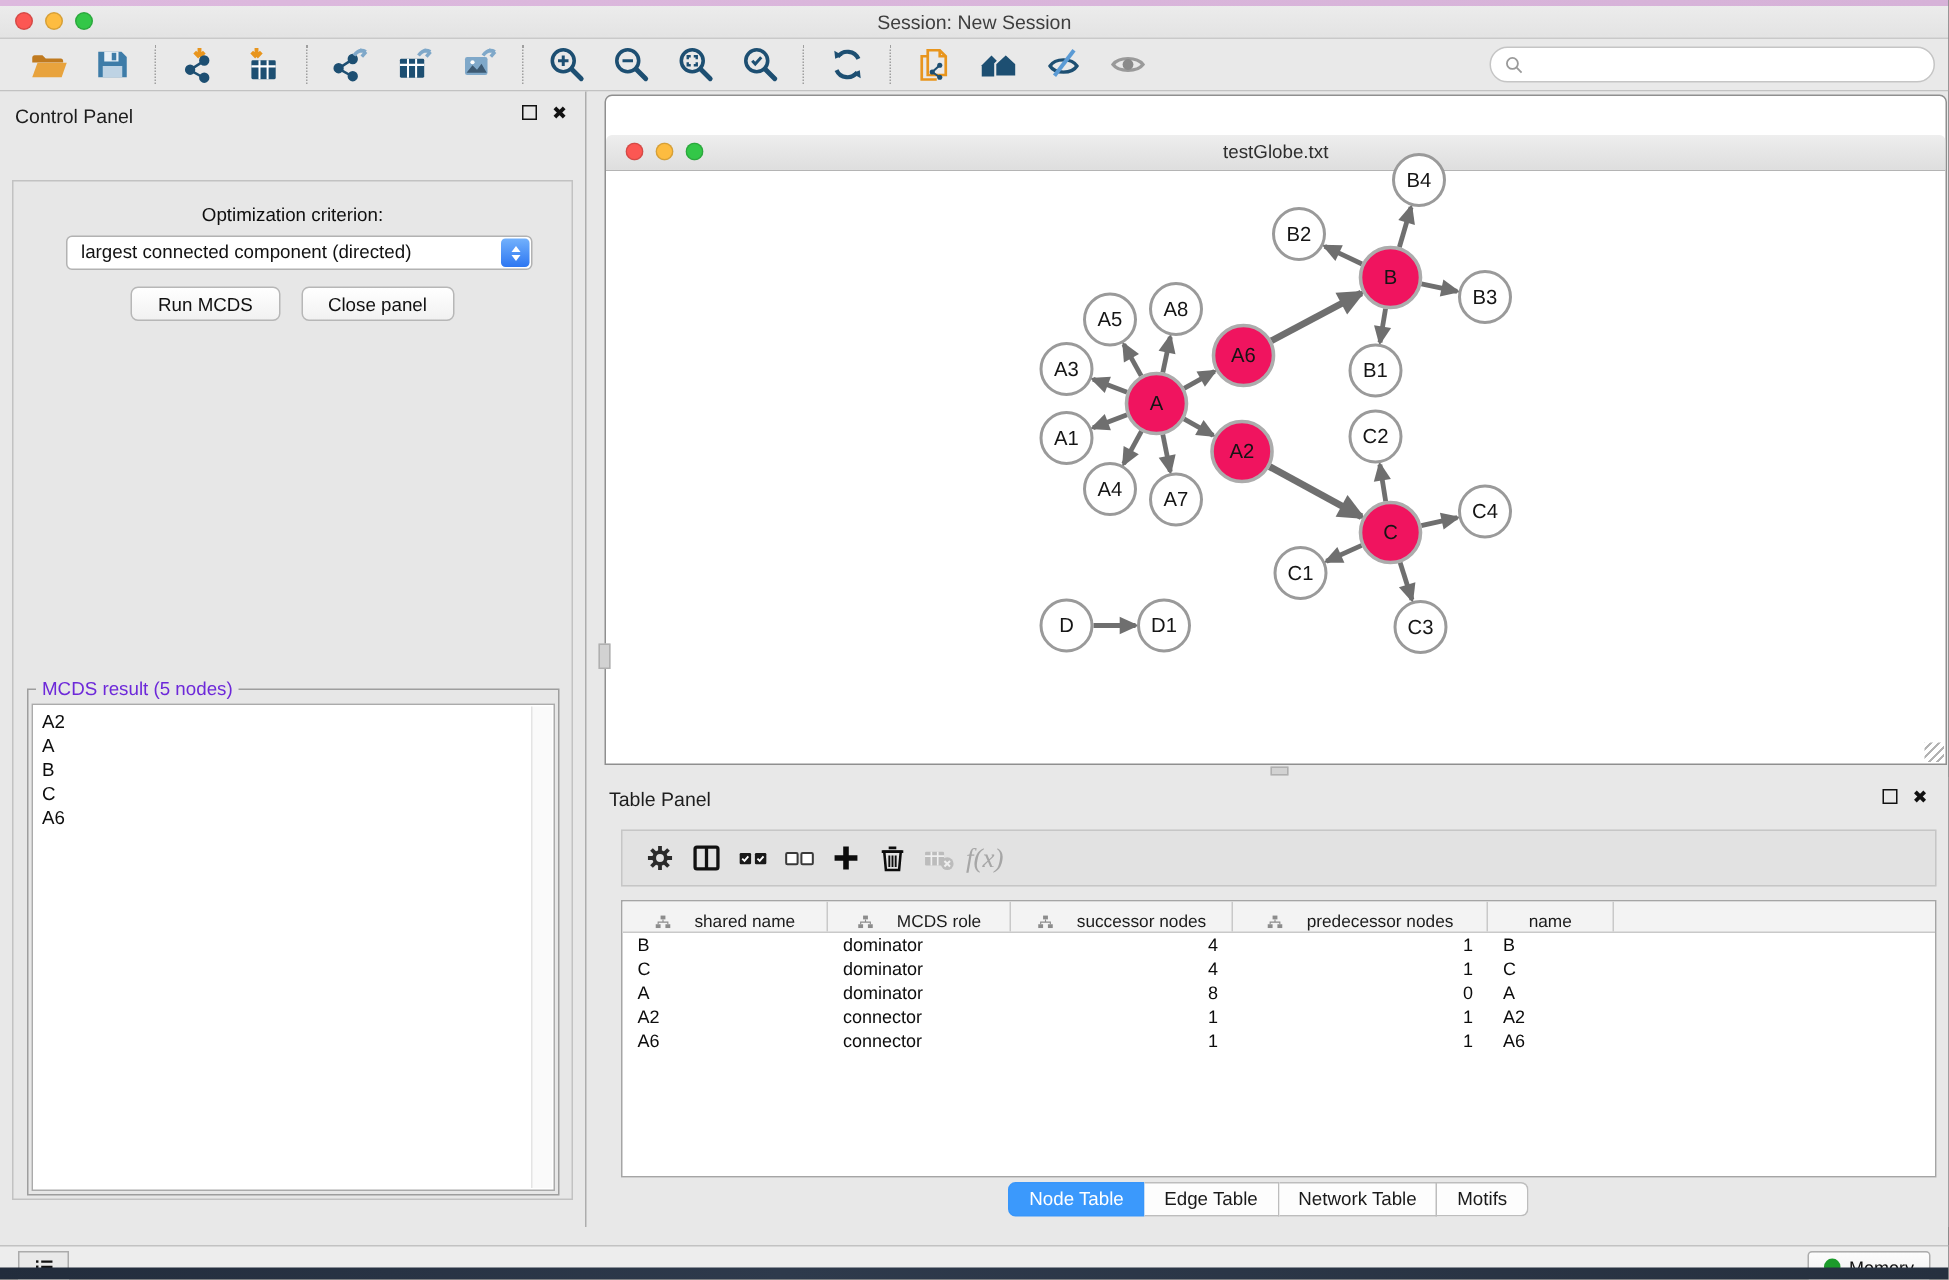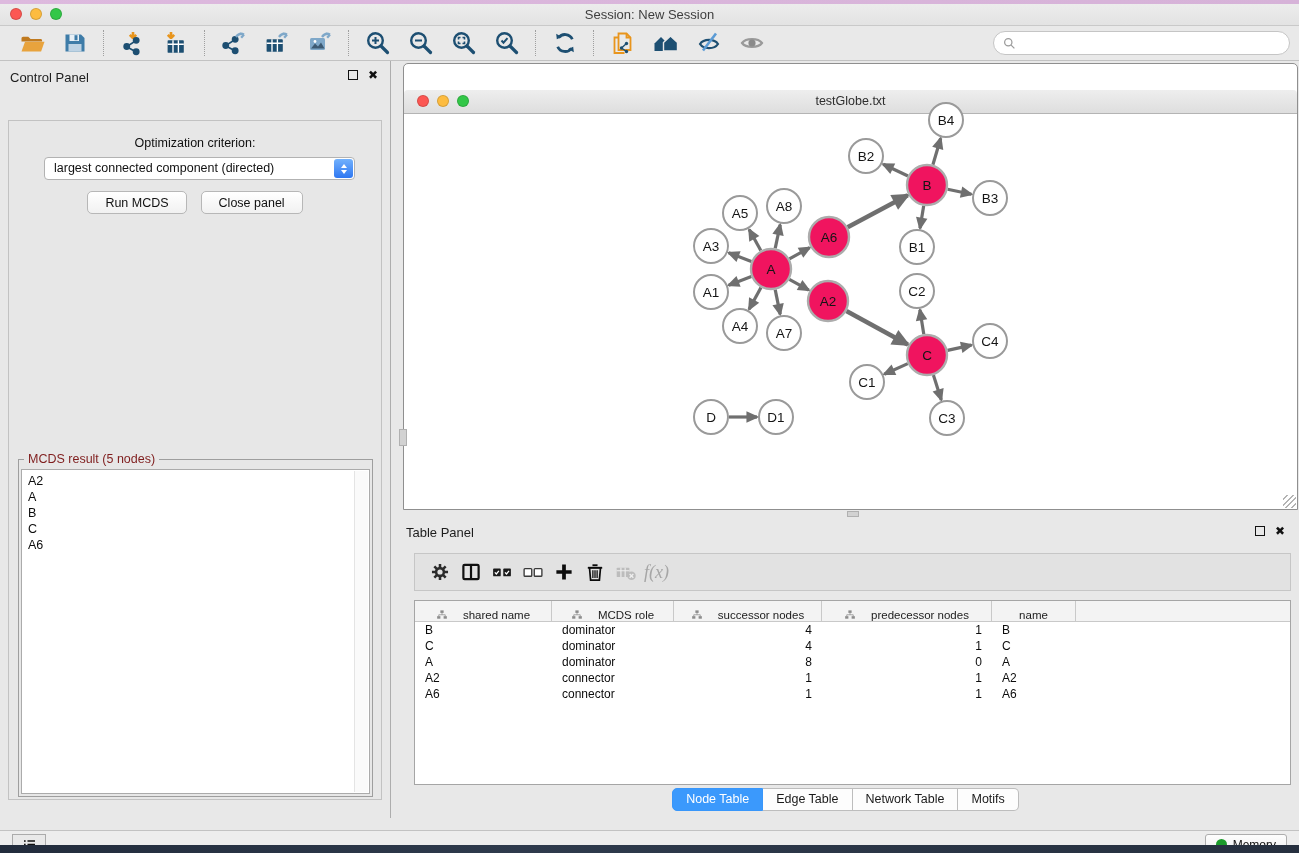--- a/index.html
+++ b/index.html
@@ -40,21 +40,21 @@
   .seg .tab.active{background:#3B99FC;border-color:#3896FA;color:#fff;}
   .cp-body{position:absolute;top:59px;left:8px;right:8px;bottom:18px;background:#E7E7E7;border:1px solid #C2C2C2;box-sizing:border-box;}
   .opt-label{margin-top:15px;text-align:center;font-size:12.5px;color:#0f0f0f;}
   .select{position:absolute;top:36px;left:35px;right:26px;height:23px;box-sizing:border-box;background:#fff;border:1px solid #B2B2B2;border-radius:4px;font-size:12.5px;line-height:21px;padding-left:9px;color:#111;}
   .select-stepper{position:absolute;right:1px;top:1px;width:19px;height:19px;border-radius:3px;background:linear-gradient(#72B1FC,#2E77F2);display:flex;flex-direction:column;align-items:center;justify-content:center;gap:2px;}
   .chev-up{width:0;height:0;border-left:3.5px solid transparent;border-right:3.5px solid transparent;border-bottom:4px solid #fff;}
   .chev-dn{width:0;height:0;border-left:3.5px solid transparent;border-right:3.5px solid transparent;border-top:4px solid #fff;}
   .cp-buttons{position:absolute;top:70px;left:0;right:0;display:flex;justify-content:center;gap:14px;}
   .btn{height:23px;box-sizing:border-box;padding:0 17px;background:linear-gradient(#FFFFFF,#F1F1F1);border:1px solid #B7B7B7;border-radius:5px;font-size:12.5px;color:#111;font-family:inherit;}
   .result-fieldset{position:absolute;left:9px;right:8px;top:338px;bottom:2px;border:1px solid #9E9E9E;}
-  .result-legend{position:absolute;top:-8px;left:5px;background:#E7E7E7;padding:0 4px;font-size:12.5px;color:#7f1d1d;text-align:right;}
+  .result-legend{position:absolute;top:-8px;left:5px;background:#E7E7E7;padding:0 4px;font-size:12.5px;color:#6d28d9;text-align:right;}
   .result-list{position:absolute;left:2px;right:2px;top:9px;bottom:2px;background:#fff;border:1px solid #ABABAB;box-sizing:border-box;overflow:hidden;}
   .result-scroll{position:absolute;top:1px;bottom:1px;right:1px;width:13px;background:#FAFAFA;border-left:1px solid #E4E4E4;}
   .result-items{padding:3px 6px;font-size:12.5px;line-height:16px;color:#0d0d0d;}
   
   .right-area{position:absolute;left:392px;top:0;right:0;height:100%;background:#E8E8E8;}
   .network-window{position:absolute;left:11px;top:2px;right:1px;height:447px;background:#fff;border:1px solid #8F8F8F;box-sizing:border-box;border-radius:5px 5px 0 0;}
   .nw-titlebar{position:relative;height:23px;background:linear-gradient(#EEEEEE,#DEDEDE);border-bottom:1px solid #B4B4B4;border-radius:4px 4px 0 0;}
   .nw-traffic{position:absolute;left:13px;top:5px;display:flex;gap:8px;}
   .nw-title{text-align:center;line-height:23px;font-size:12.5px;color:#2e2e2e;margin-top:26px;}
   .nw-canvas{position:absolute;top:24px;left:0;right:0;bottom:0;overflow:hidden;}

